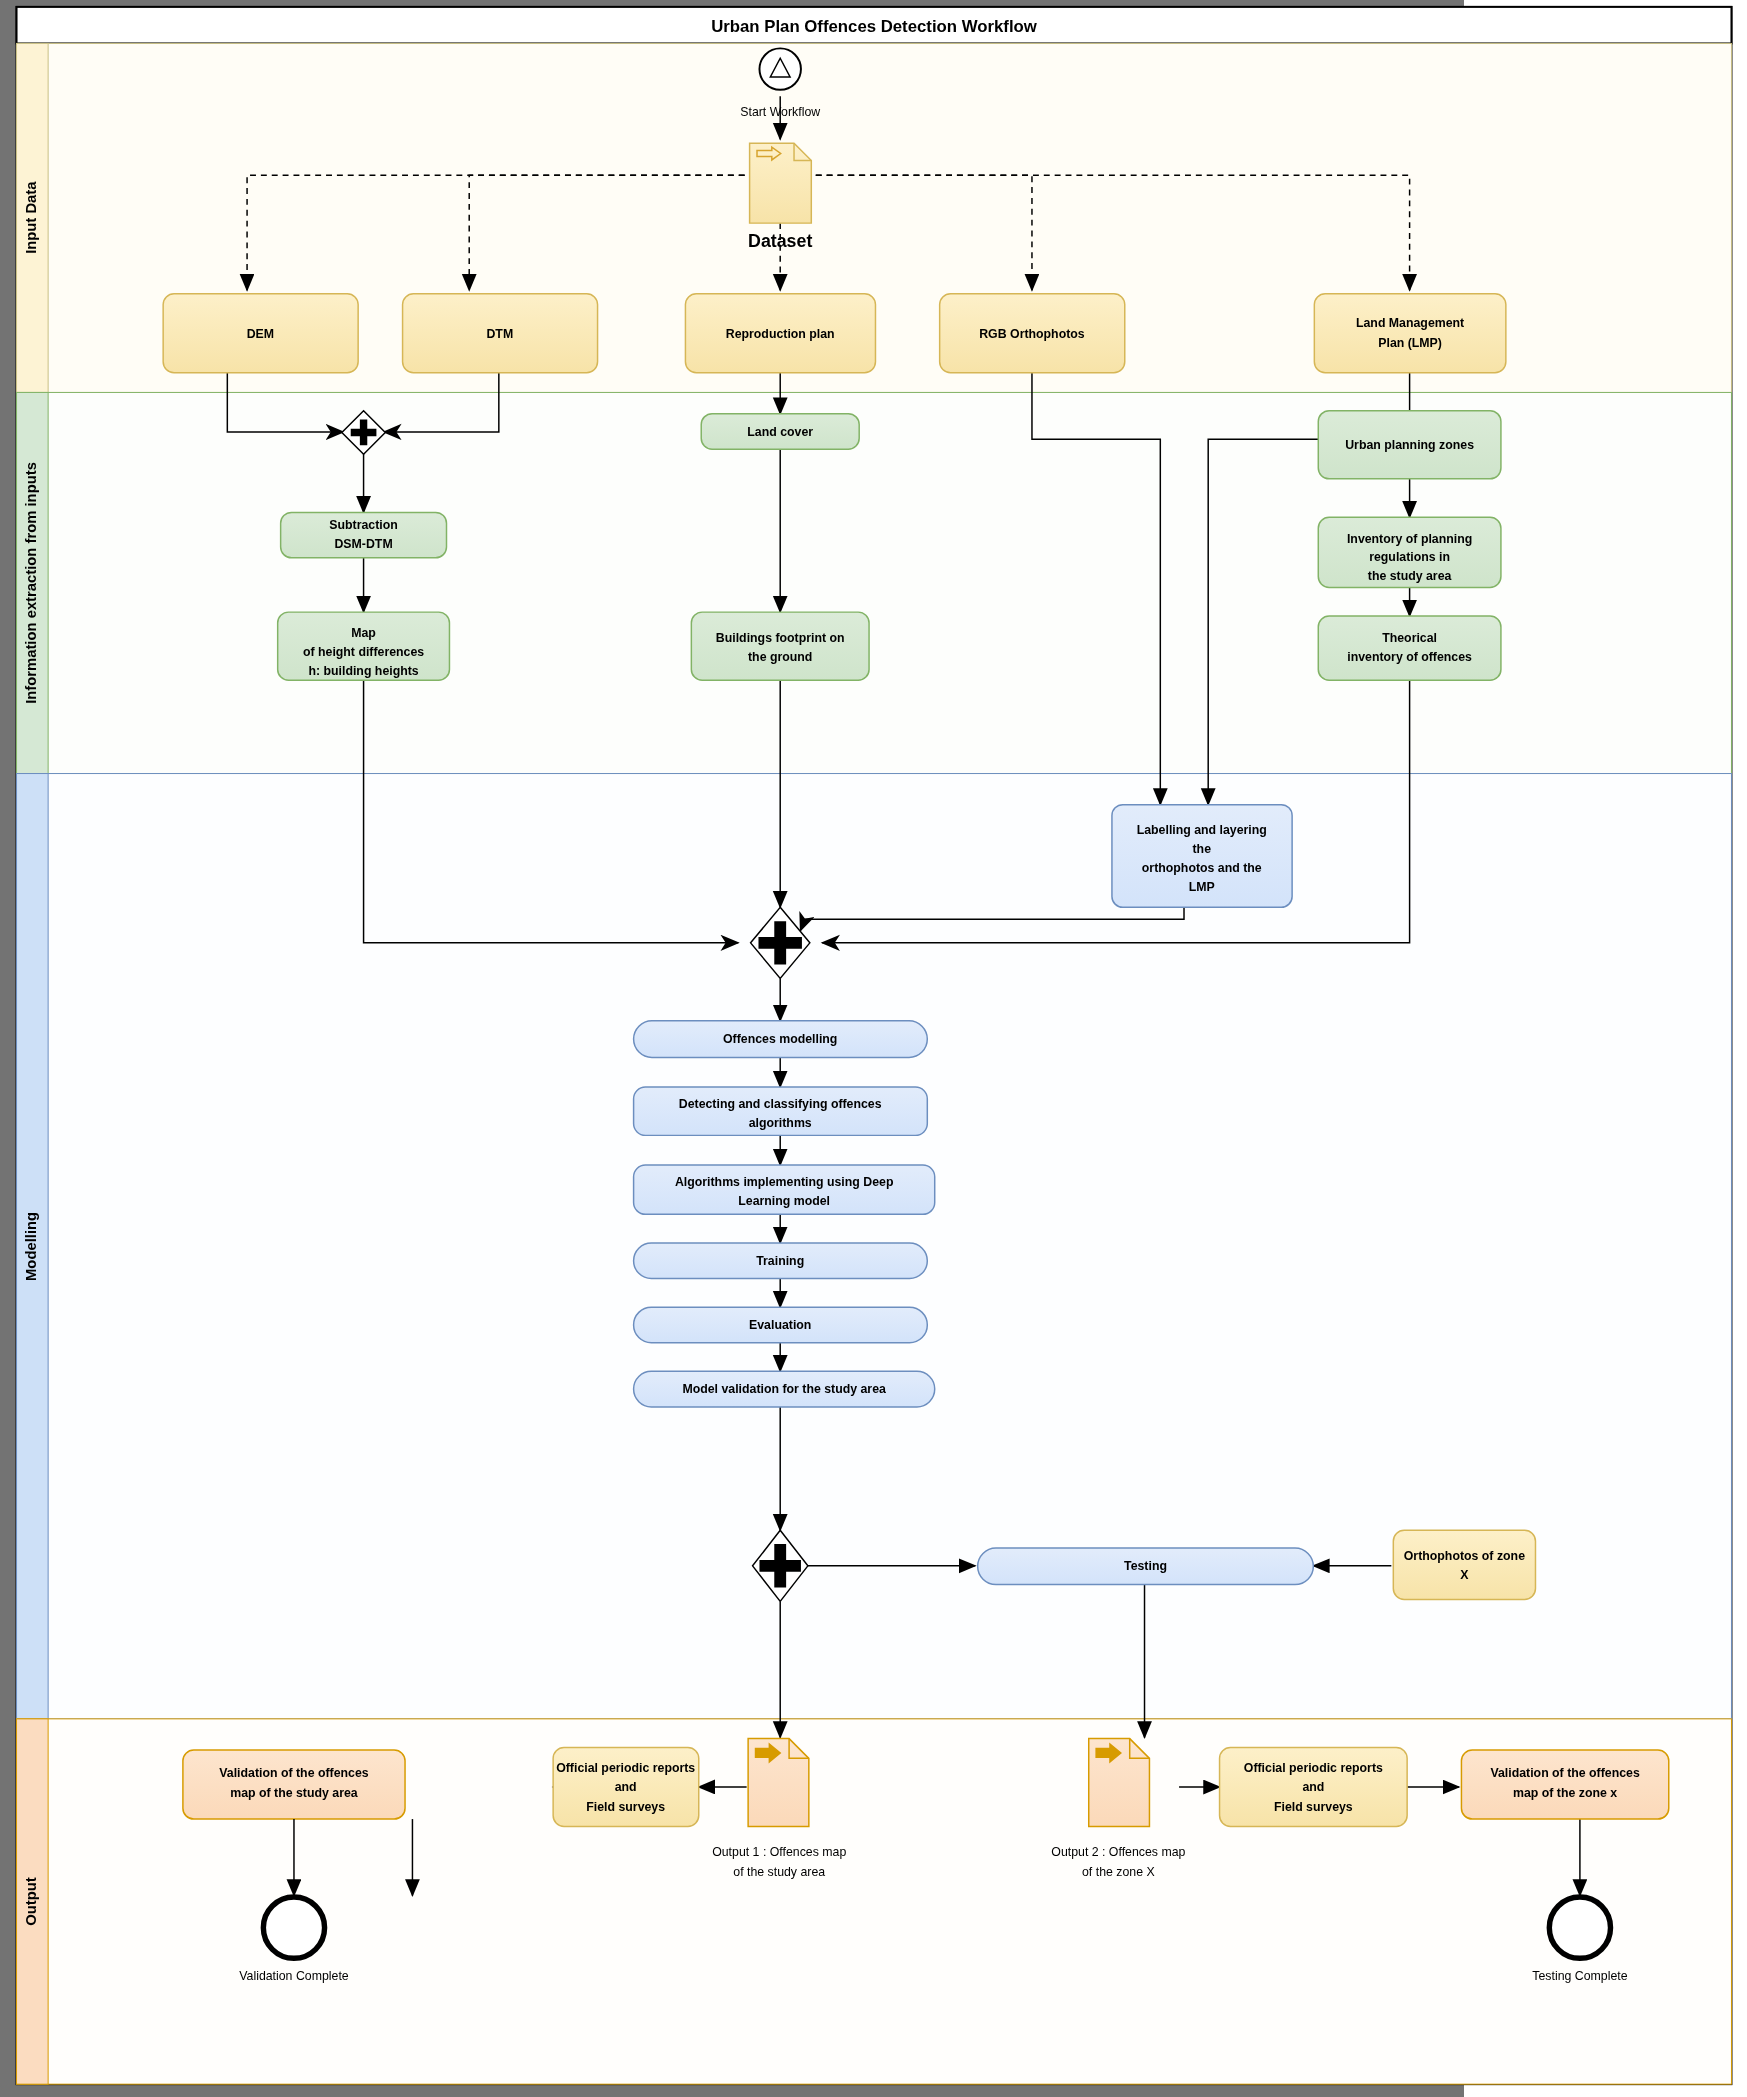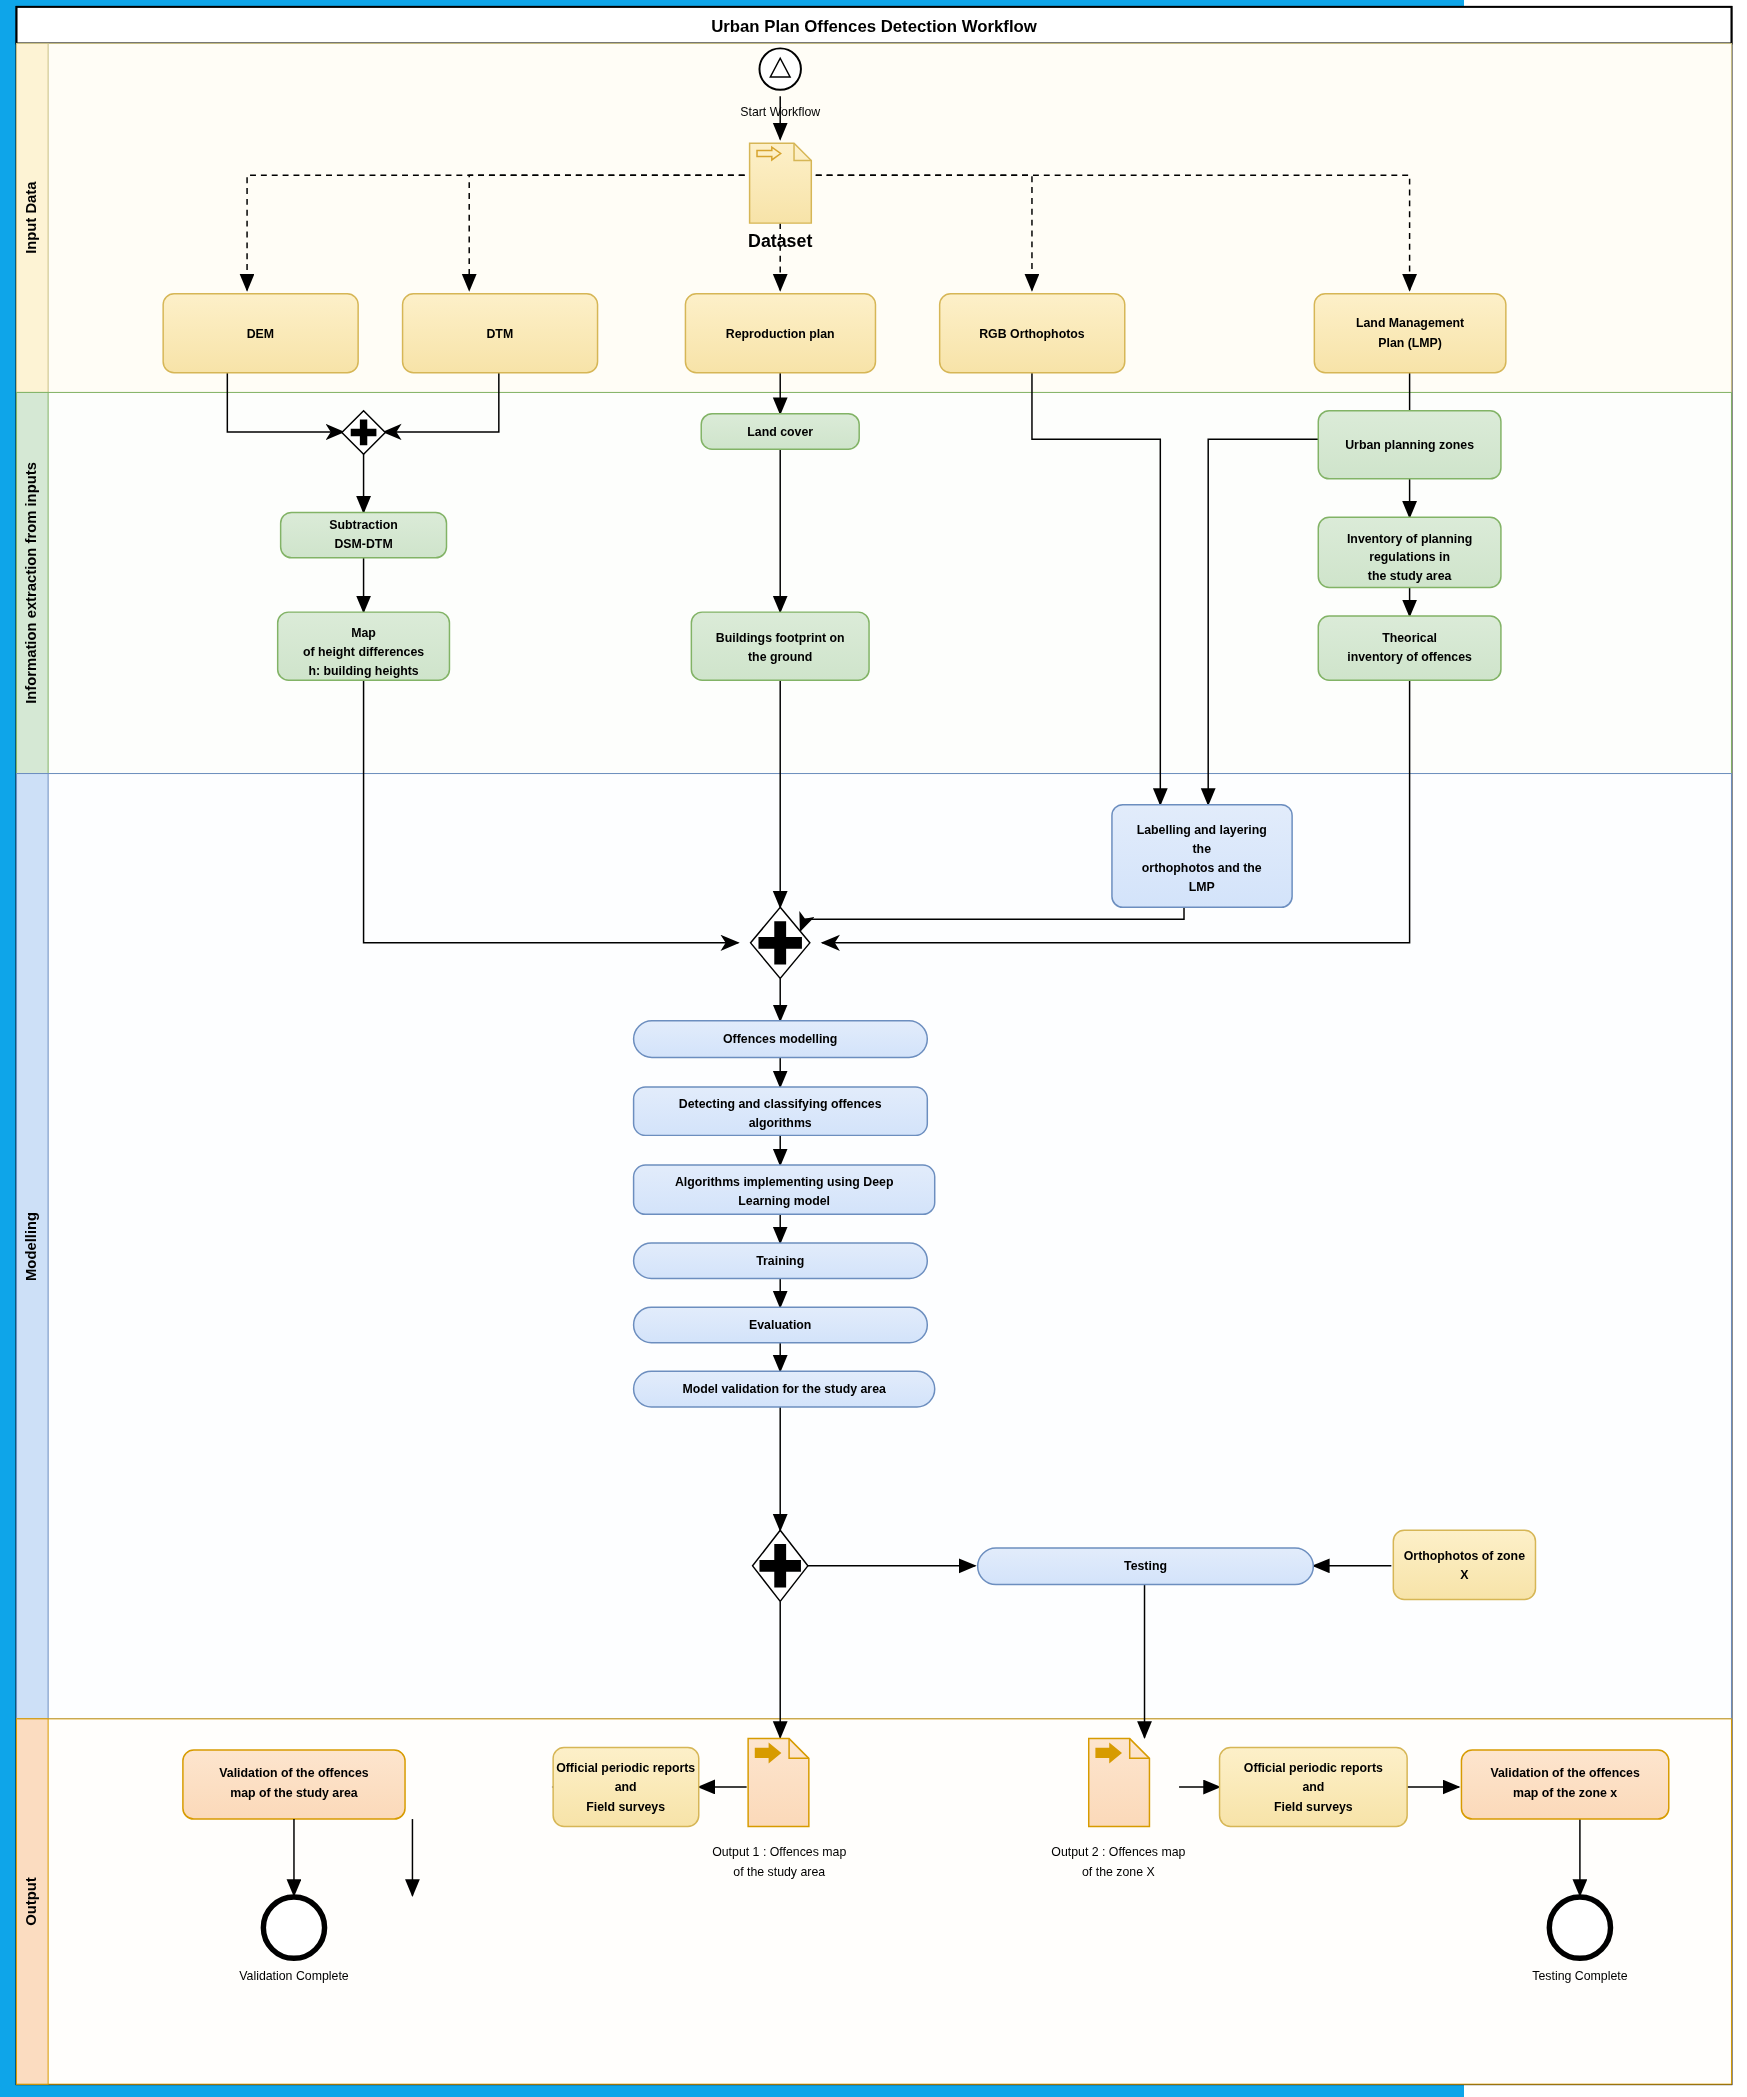--- a/index.html
+++ b/index.html
@@ -1,17 +1,17 @@
 <!DOCTYPE html>
 <html style="font-size:8px"><head>
 <meta charset="utf-8">
 <style>
   html,body{margin:0;padding:0;background:#ffffff;}
   body{font-family:"Liberation Sans", sans-serif;}
-  #stage{position:relative;width:1464px;height:2097px;background:#0ea5e9;}
+  #stage{position:relative;width:1464px;height:2097px;background:#737373;}
   svg{position:absolute;top:0;left:0;width:1748px;height:2097px;}
   text{font-family:"Liberation Sans", sans-serif;fill:#000000;}
   .lane-label{font-size:30px;font-weight:bold;}
   .title{font-size:34px;font-weight:bold;}
   .node-txt{font-size:25px;font-weight:bold;}
   .small-txt{font-size:25px;}
   .dataset-txt{font-size:36px;font-weight:bold;}
   .flow{stroke:#000000;stroke-width:3;fill:none;}
   .flow-dash{stroke:#000000;stroke-width:3;fill:none;stroke-dasharray:12 10;}
 </style>

